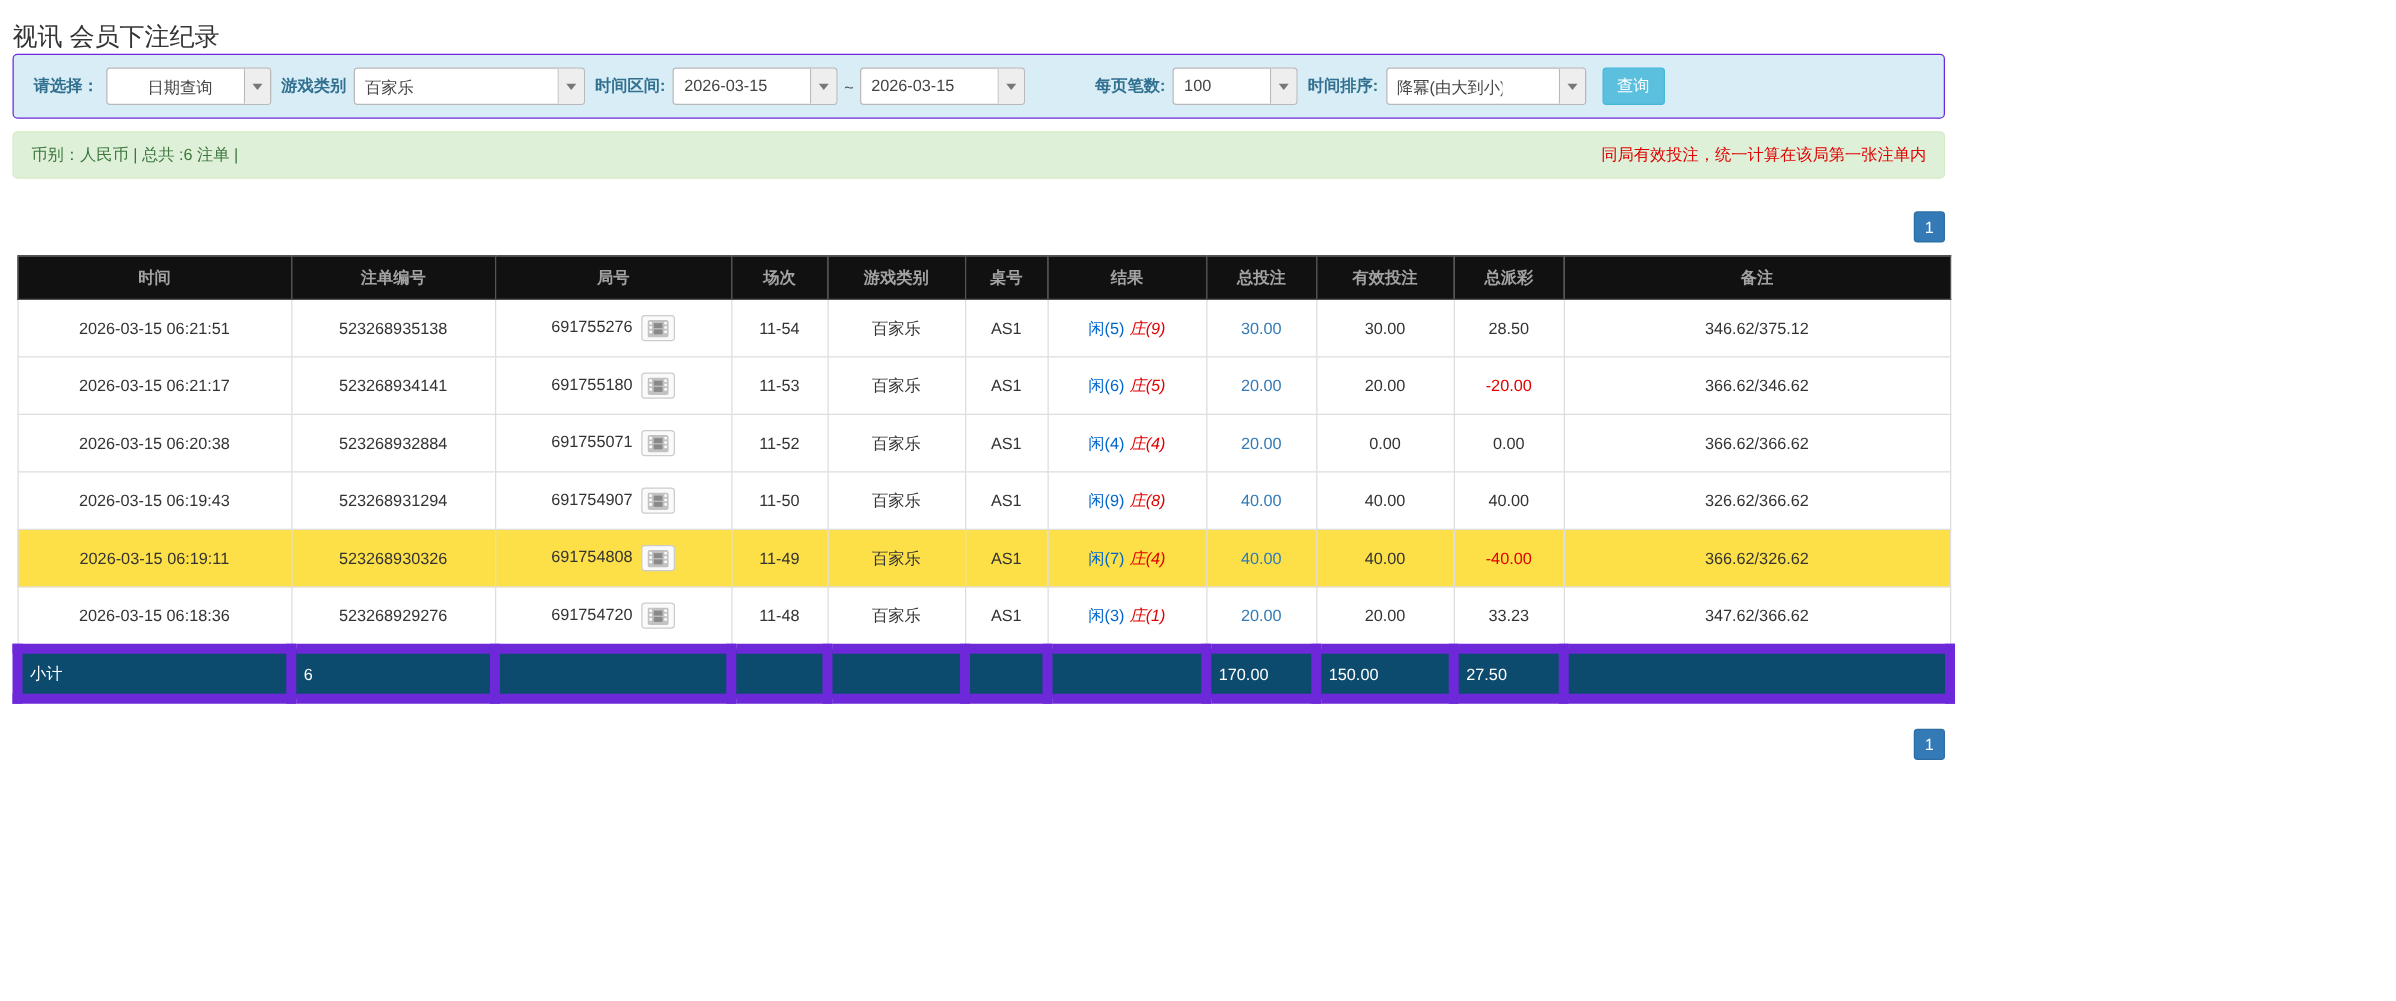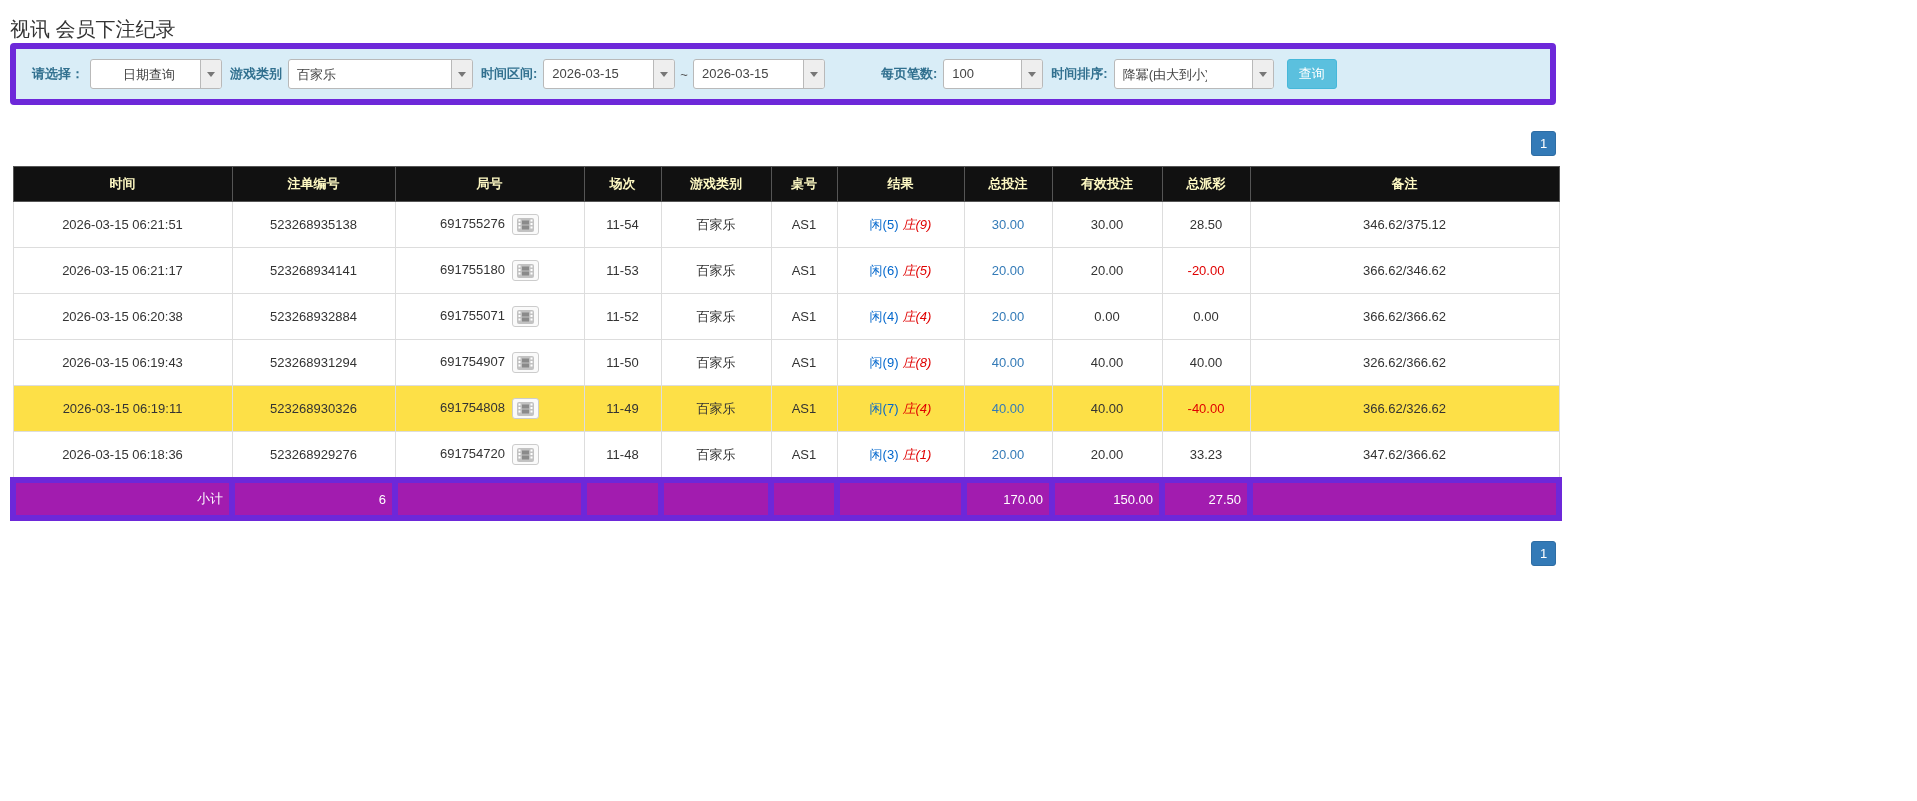--- a/index.html
+++ b/index.html
@@ -6,21 +6,21 @@
   html, body { margin: 0; padding: 0; background: #fff; }
   body { font-family: "Liberation Sans", "DejaVu Sans", sans-serif; color: #333; }
 
   .wrap { width: 1546px; margin: 0 0 0 10px; }
 
   .page-title { font-size: 20px; font-weight: 400; color: #333; margin: 16px 0 0 0; }
 
   
   .filter-bar {
     background: #d9edf7;
-    border: 6px solid #6d28d9;
+    border: 1px solid #6d28d9;
     border-radius: 4px;
     padding: 10px 14px;
     display: flex;
     align-items: center;
     font-size: 13px;
     white-space: nowrap;
   }
   .flabel { color: #31708f; font-weight: bold; margin: 0 6px 0 8px; }
   .flabel.first { margin-left: 2px; }
   .flabel.gap-lg { margin-left: 56px; }
@@ -95,40 +95,40 @@
     border-radius: 3px;
     display: flex; align-items: center; justify-content: center;
     cursor: pointer;
     font-family: inherit;
   }
 
   
   table { width: 100%; border-collapse: collapse; table-layout: fixed; font-size: 13px; }
   thead th {
     background: #111;
-    color: #fef9c3;
+    color: #a3a3a3;
     font-weight: bold;
     padding: 8px 4px;
     border: 1px solid #555;
     text-align: center;
   }
   tbody td {
     border: 1px solid #ddd;
     padding: 12px 6px;
     text-align: center;
     background: #fff;
     color: #333;
   }
   tr.highlight td { background: #fde047; }
   tfoot td {
-    background: #a21caf;
+    background: #0c4a6e;
     color: #fff;
-    border: 6px solid #6d28d9;
+    border: 8px solid #6d28d9;
     padding: 7px 6px;
-    text-align: right;
+    text-align: left;
   }
   .bet-link { color: #337ab7; text-decoration: none; cursor: pointer; }
   .player { color: #0066cc; }
   .banker { color: #e00000; margin-left: 4px; font-style: italic; }
   .neg { color: #e00000; }
 
   .media-btn {
     margin-left: 7px;
     vertical-align: middle;
     background: #fafafa;
@@ -190,20 +190,24 @@
     <div class="sel w-sort">
       <span class="val">降冪(由大到小)</span>
       <span class="caret-seg">
           <span class="caret"></span>
         </span>
     </div>
 
     <button class="btn-search">查询</button>
   </div>
 
+  <div class="summary-bar">
+    <span class="summary-left">币别：人民币 | 总共 :6 注单 |</span>
+    <span class="summary-right">同局有效投注，统一计算在该局第一张注单内</span>
+  </div>
 
   <div class="pager">
     <button class="page-btn">1</button>
   </div>
 
   <table>
     <colgroup>
       <col style="width:219px">
         <col style="width:163px">
         <col style="width:189px">

